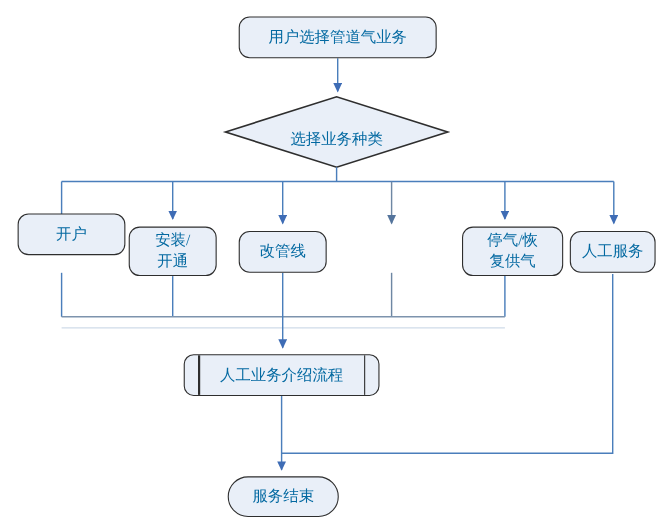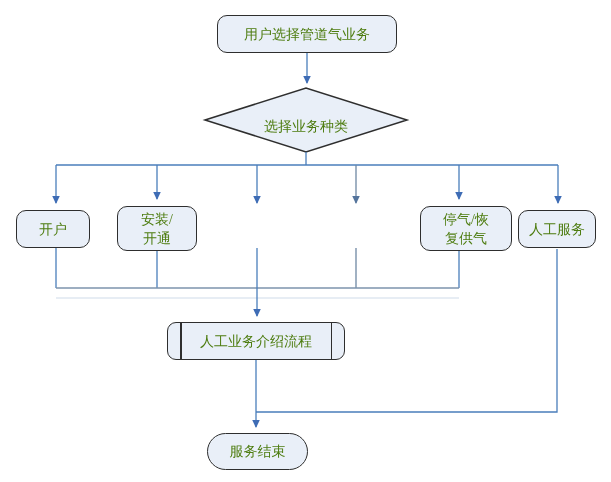--- a/index.html
+++ b/index.html
@@ -1,21 +1,21 @@
 <!DOCTYPE html>
 <html><head>
 <meta charset="utf-8">
 <style>
   html,body{margin:0;padding:0;background:#ffffff;}
   #canvas{
     position:relative;
     width:611px;height:482px;
     background:#ffffff;
     font-family:"Liberation Serif","DejaVu Serif",serif;
-    color:#4d7c0f;
+    color:#0369a1;
     overflow:hidden;
   }
   #edges{position:absolute;left:0;top:0;width:611px;height:482px;}
   .node{
     position:absolute;
     display:flex;align-items:center;justify-content:center;
     text-align:center;
     background:#e9eff8;
     border:1.5px solid #2e2e2e;
     box-sizing:border-box;
@@ -82,31 +82,34 @@
   </svg>
 
   <div class="node rounded" style="left:217px;top:15px;width:180px;height:38px;">
     <span>用户选择管道气业务</span>
   </div>
 
   <div class="decision-label" style="left:206px;top:104px;width:200px;height:32px;">
     <span>选择业务种类</span>
   </div>
 
-  <div class="node rounded" style="left:16px;top:210px;width:74px;height:38px;">
+  <div class="node rounded" style="left:16px;top:194px;width:98px;height:38px;">
     <span>开户</span>
   </div>
 
   <div class="node rounded" style="left:117px;top:206px;width:80px;height:45px;">
     <span class="label-stack">
         <span>安装/</span>
         <span>开通</span>
       </span>
   </div>
 
+  <div class="node rounded" style="left:217px;top:210px;width:80px;height:38px;">
+    <span>改管线</span>
+  </div>
 
 
   <div class="node rounded" style="left:420px;top:206px;width:92px;height:45px;">
     <span class="label-stack">
         <span>停气/恢</span>
         <span>复供气</span>
       </span>
   </div>
 
   <div class="node rounded" style="left:518px;top:210px;width:78px;height:38px;">

